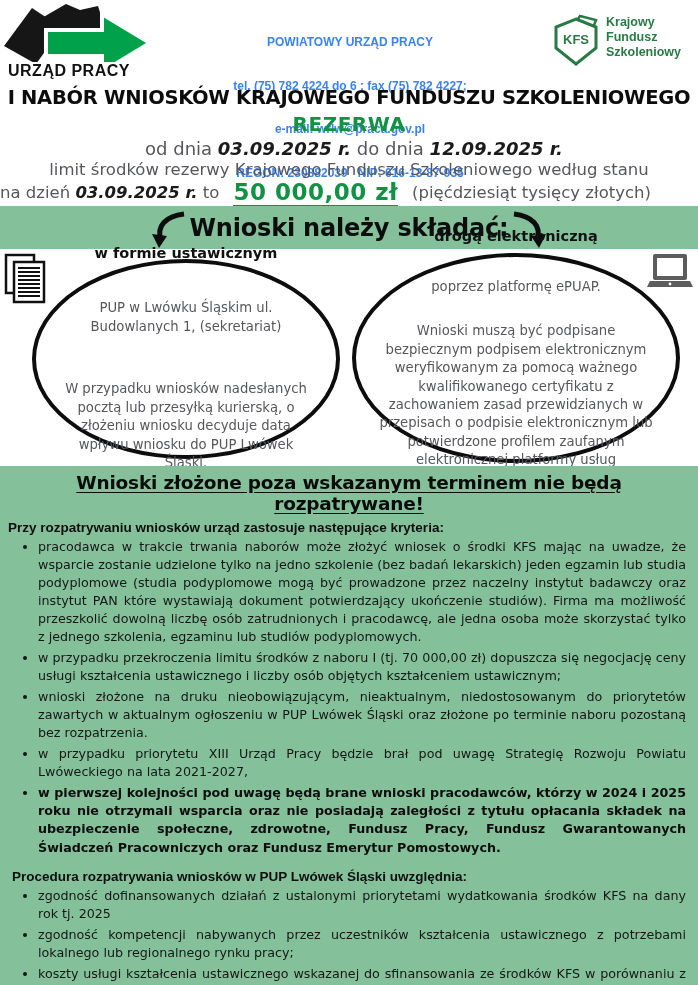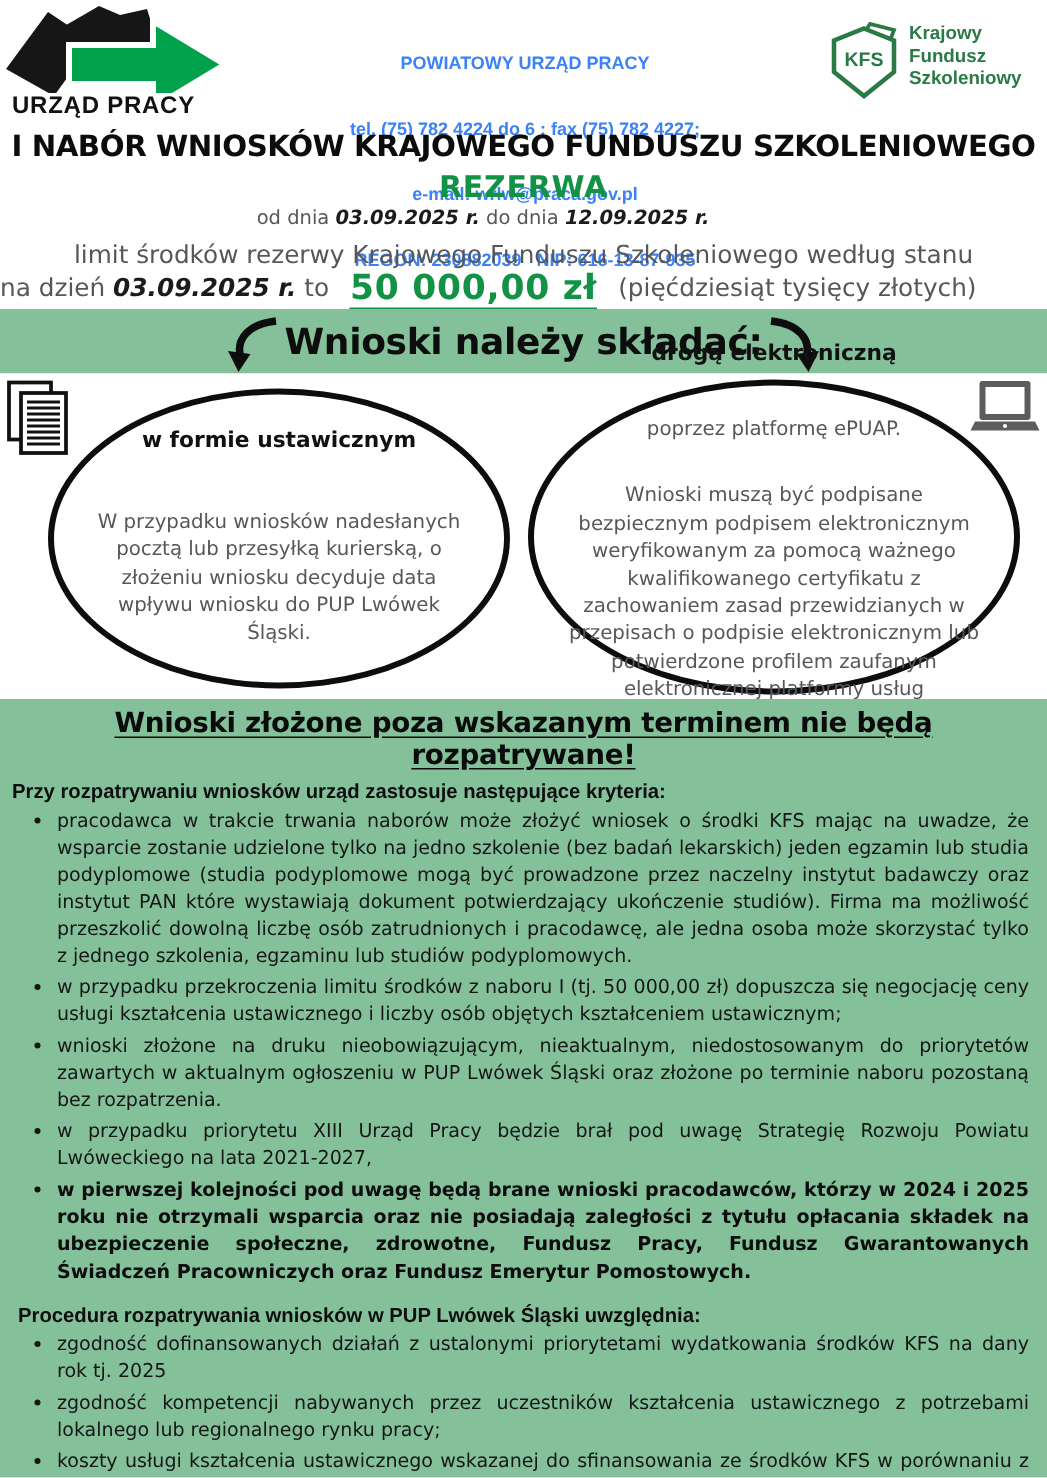--- a/index.html
+++ b/index.html
@@ -30,21 +30,21 @@
   .title{
     position:absolute;top:86px;left:0;width:698px;text-align:center;
     font-weight:bold;font-size:19.5px;letter-spacing:-0.3px;white-space:nowrap;color:#0c0c0c;
   }
   .rezerwa{
     position:absolute;top:112px;left:0;width:698px;text-align:center;
     font-weight:bold;font-size:20px;color:#129244;letter-spacing:.5px;
   }
   .dateline{
     position:absolute;top:138px;left:0;width:644px;text-align:center;
-    font-size:13px;color:#55575b;
+    font-size:18px;color:#55575b;padding-left:32px;
   }
   .dateline b{color:#1b1b1b;font-style:italic;}
   .limitline{
     position:absolute;top:160px;left:0;width:698px;text-align:center;
     font-size:16.5px;color:#55575b;
   }
   .amountline{
     position:absolute;top:180px;left:0;width:698px;text-align:left;
     font-size:16.5px;color:#55575b;white-space:nowrap;
   }
@@ -179,38 +179,39 @@
 
     <svg class="laptop-icon" width="48" height="40" viewBox="0 0 48 40" aria-hidden="true">
       <rect x="7" y="2" width="34" height="26" rx="2" fill="#5c5c5c"></rect>
       <rect x="11" y="6" width="26" height="18" fill="#ffffff"></rect>
       <path d="M4,29 L44,29 L47,35 L1,35 Z" fill="#5c5c5c"></path>
       <circle cx="24" cy="32" r="1.4" fill="#ffffff"></circle>
     </svg>
 
     <div class="ellipse ellipse-left">
       <div class="ellipse-title">w formie ustawicznym</div>
+      <div class="ellipse-body">PUP w Lwówku Śląskim ul. Budowlanych 1, (sekretariat)</div>
       <div class="ellipse-body">W przypadku wniosków nadesłanych pocztą lub przesyłką kurierską, o złożeniu wniosku decyduje data wpływu wniosku do PUP Lwówek Śląski.</div>
     </div>
 
     <div class="ellipse ellipse-right">
       <div class="ellipse-title">drogą elektroniczną</div>
       <div class="ellipse-body">poprzez platformę ePUAP.</div>
       <div class="ellipse-body">Wnioski muszą być podpisane bezpiecznym podpisem elektronicznym weryfikowanym za pomocą ważnego kwalifikowanego certyfikatu z zachowaniem zasad przewidzianych w przepisach o podpisie elektronicznym lub potwierdzone profilem zaufanym elektronicznej platformy usług administracji publicznej.</div>
     </div>
   </div>
 
   <div class="green-body">
 
     <div class="deadline-heading">Wnioski złożone poza wskazanym terminem nie będą rozpatrywane!</div>
 
     <div class="crit-heading">Przy rozpatrywaniu wniosków urząd zastosuje następujące kryteria:</div>
     <ul class="blist">
       <li>pracodawca w trakcie trwania naborów może złożyć wniosek o środki KFS mając na uwadze, że wsparcie zostanie udzielone tylko na jedno szkolenie (bez badań lekarskich) jeden egzamin lub studia podyplomowe (studia podyplomowe mogą być prowadzone przez naczelny instytut badawczy oraz instytut PAN które wystawiają dokument potwierdzający ukończenie studiów). Firma ma możliwość przeszkolić dowolną liczbę osób zatrudnionych i pracodawcę, ale jedna osoba może skorzystać tylko z jednego szkolenia, egzaminu lub studiów podyplomowych.</li>
-      <li>w przypadku przekroczenia limitu środków z naboru I (tj. 50 000,00 zł) dopuszcza się negocjację ceny usługi kształcenia ustawicznego i liczby osób objętych kształceniem ustawicznym;</li>
+      <li>w przypadku przekroczenia limitu środków z naboru I (tj. 70 000,00 zł) dopuszcza się negocjację ceny usługi kształcenia ustawicznego i liczby osób objętych kształceniem ustawicznym;</li>
       <li>wnioski złożone na druku nieobowiązującym, nieaktualnym, niedostosowanym do priorytetów zawartych w aktualnym ogłoszeniu w PUP Lwówek Śląski oraz złożone po terminie naboru pozostaną bez rozpatrzenia.</li>
       <li>w przypadku priorytetu XIII Urząd Pracy będzie brał pod uwagę Strategię Rozwoju Powiatu Lwóweckiego na lata 2021-2027,</li>
       <li class="bold">w pierwszej kolejności pod uwagę będą brane wnioski pracodawców, którzy w 2024 i 2025 roku nie otrzymali wsparcia oraz nie posiadają zaległości z tytułu opłacania składek na ubezpieczenie społeczne, zdrowotne, Fundusz Pracy, Fundusz Gwarantowanych Świadczeń Pracowniczych oraz Fundusz Emerytur Pomostowych.</li>
     </ul>
 
     <div class="proc-heading">Procedura rozpatrywania wniosków w PUP Lwówek Śląski uwzględnia:</div>
     <ul class="blist">
       <li>zgodność dofinansowanych działań z ustalonymi priorytetami wydatkowania środków KFS na dany rok tj. 2025</li>
       <li>zgodność kompetencji nabywanych przez uczestników kształcenia ustawicznego z potrzebami lokalnego lub regionalnego rynku pracy;</li>
       <li>koszty usługi kształcenia ustawicznego wskazanej do sfinansowania ze środków KFS w porównaniu z kosztami podobnych usług dostępnych na rynku;</li>

